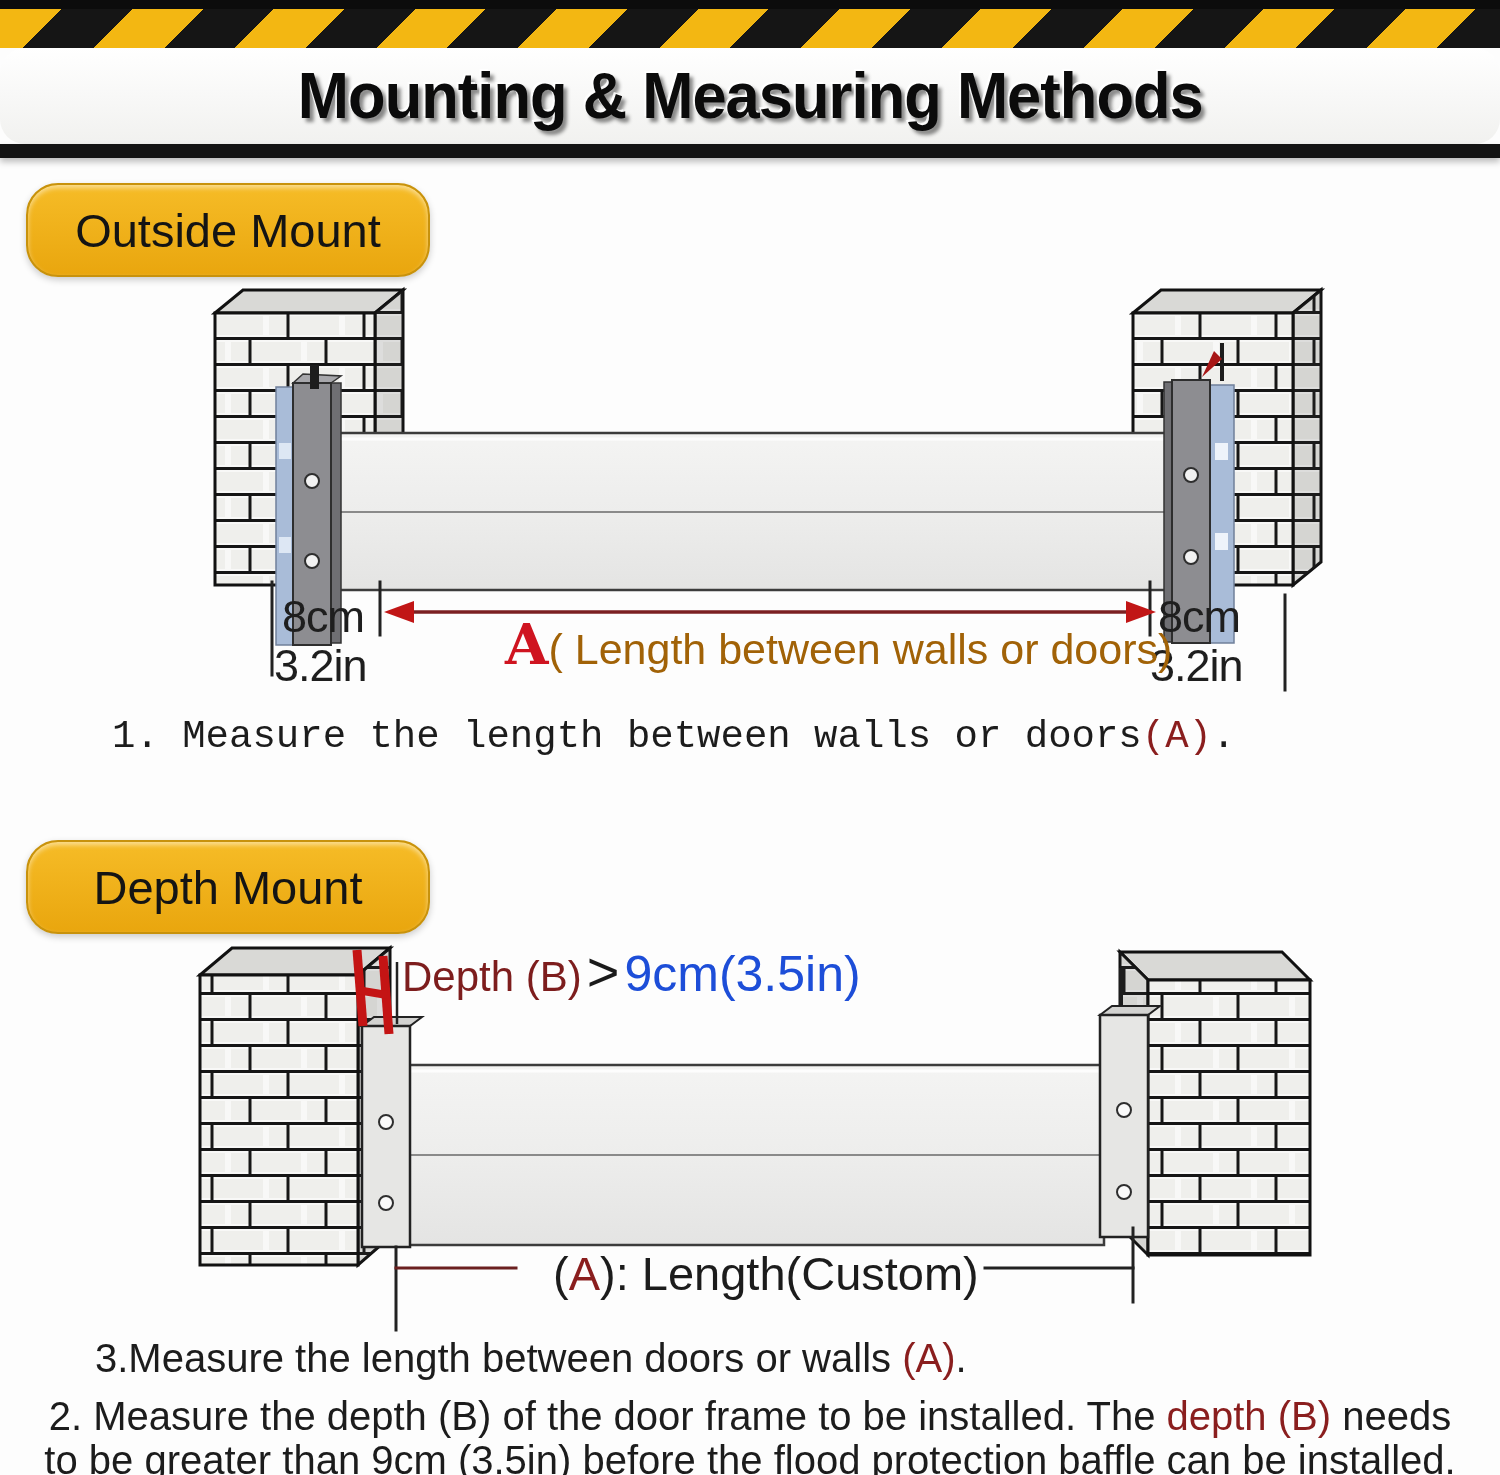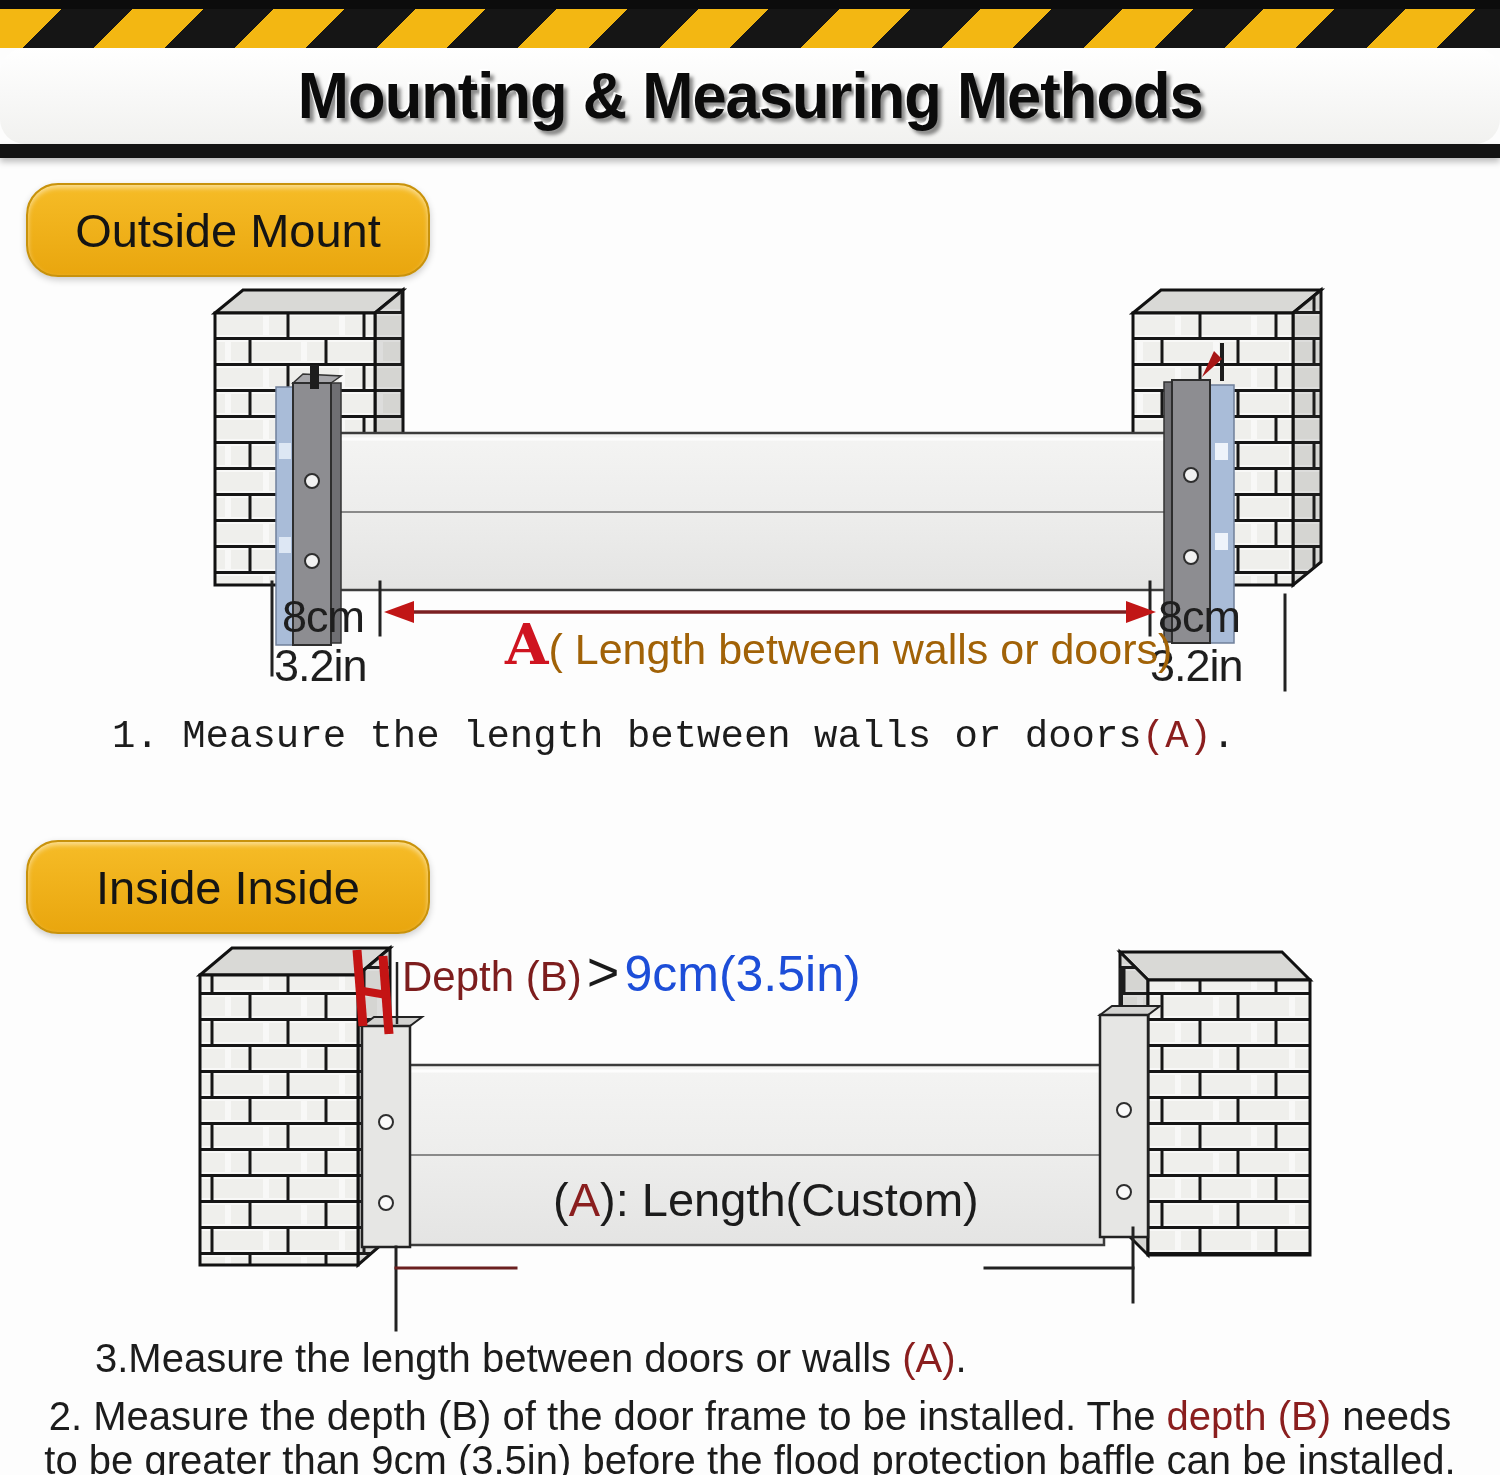--- a/index.html
+++ b/index.html
@@ -155,21 +155,21 @@
     <span class="span-rest">( Length between walls or doors)</span>
   </div>
 
   <div class="steps" style="left:112px;top:714px">
     <div class="step">
       <span>1. Measure the length between walls or doors</span><span class="maroon">(A)</span><span>.</span>
     </div>
   </div>
 
   <div class="badge" id="badge-inside">
-    <span>Inside Inside</span>
+    <span>Depth Mount</span>
   </div>
 
   <svg id="svg2" class="diag" viewBox="0 0 1500 400">
 
     <g>
       <polygon points="200,35 232,8 390,8 358,35" fill="#d9d9d6" stroke="#111" stroke-width="3"></polygon>
       <polygon points="358,35 390,8 390,297 358,325" fill="url(#brickP)" stroke="#111" stroke-width="3"></polygon>
       <polygon points="358,35 390,8 390,297 358,325" fill="rgba(70,70,70,0.15)"></polygon>
       <rect x="200" y="35" width="158" height="290" fill="url(#brickP)" stroke="#111" stroke-width="3"></rect>
     </g>
@@ -216,21 +216,21 @@
       <line x1="1133" y1="288" x2="1133" y2="362" stroke="#222" stroke-width="3"></line>
     </g>
   </svg>
 
   <div class="depth-label" style="left:402px;top:944px">
     <span class="depth-name">Depth (B) </span>
     <span class="depth-gt">&gt;</span>
     <span class="depth-val">9cm(3.5in)</span>
   </div>
 
-  <div class="len-label" style="left:553px;top:1172px">
+  <div class="len-label" style="left:553px;top:1246px">
     <span>(</span><span class="maroon">A</span><span>): Length(Custom)</span>
   </div>
 
   <div class="abs-step" style="left:95px;top:1336px">
     <span>3.Measure the length between doors or walls </span><span class="maroon">(A)</span><span>.</span>
   </div>
   <div class="abs-step wrap" style="left:20px;top:1394px;width:1460px;text-align:center">
     <span>2. Measure the depth (B) of the door frame to be installed. The </span><span class="maroon">depth (B)</span><span> needs</span><br>
     <span>to be greater than 9cm (3.5in) before the flood protection baffle can be installed.</span>
   </div>

